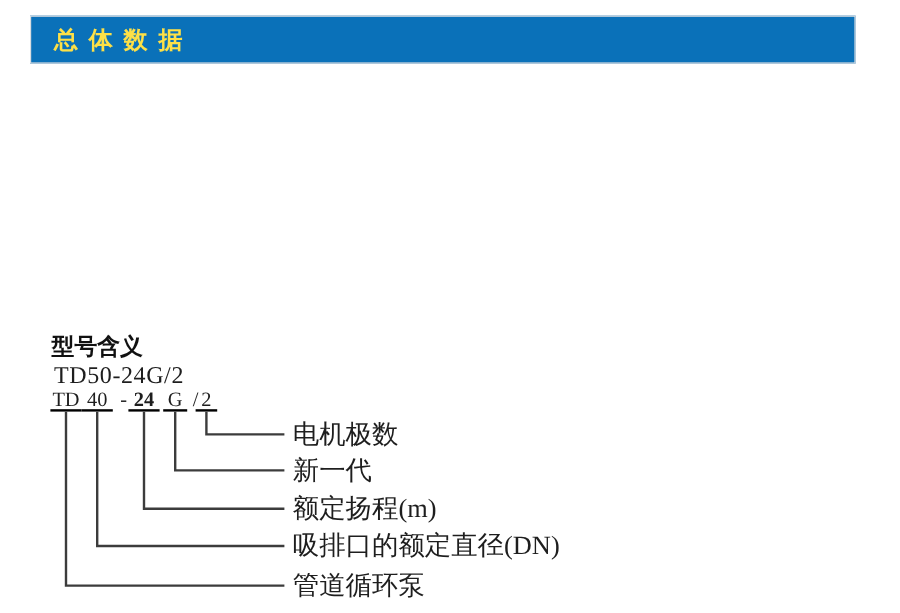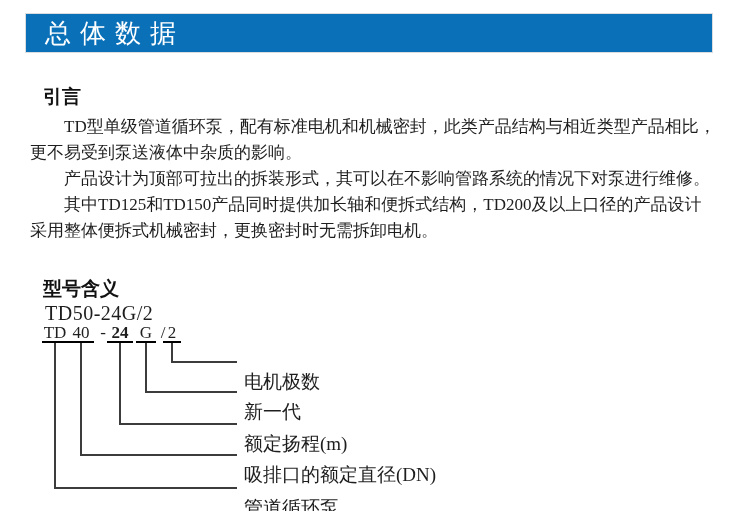--- a/index.html
+++ b/index.html
@@ -15,23 +15,23 @@
   .header-bar{
     position:absolute;left:25px;top:13px;
     width:688px;height:40px;
     background:#0a71b9;
     border:1px solid #d9dde0;
     box-sizing:border-box;
     display:flex;align-items:center;
   }
   .header-title{
     font-family:"Liberation Sans","DejaVu Sans",sans-serif;
-    font-weight:normal;
-    font-size:26px;
-    color:#ffffff;
+    font-weight:bold;
+    font-size:20px;
+    color:#fde047;
     letter-spacing:9px;
     padding-left:19px;
     white-space:nowrap;
   }
   
   .intro{
     position:absolute;left:30px;top:84px;width:694px;
   }
   .section-heading{
     font-family:"Liberation Sans","DejaVu Sans",sans-serif;
@@ -70,46 +70,38 @@
   .tok-td{left:42px;width:26px;}
   .tok-dn{left:68px;width:26px;}
   .tok-dash{left:99px;width:8px;}
   .tok-head{left:107px;width:26px;font-weight:bold;}
   .tok-gen{left:136px;width:20px;}
   .tok-slash{left:159px;width:8px;}
   .tok-poles{left:163px;width:18px;}
   .diagram-svg{position:absolute;left:0;top:343px;}
   .diagram-label{
     position:absolute;left:244px;
-    font-size:19px;line-height:20px;
-    color:#1e1e1e;white-space:nowrap;margin-top:20px;
+    font-size:22px;line-height:20px;
+    color:#1e1e1e;white-space:nowrap;
   }
   .lbl-0{top:352px;}
   .lbl-1{top:382px;text-align:center;}
   .lbl-2{top:414px;}
   .lbl-3{top:445px;}
   .lbl-4{top:478px;}
 </style>
 </head>
 <body>
 
 <div class="page">
 
   <div class="header-bar">
     <span class="header-title">总体数据</span>
   </div>
 
-  <div class="intro">
-    <h2 class="section-heading">引言</h2>
-    <p>TD型单级管道循环泵，配有标准电机和机械密封，此类产品结构与相近类型产品相比，
-更不易受到泵送液体中杂质的影响。</p>
-    <p>产品设计为顶部可拉出的拆装形式，其可以在不影响管路系统的情况下对泵进行维修。</p>
-    <p>其中TD125和TD150产品同时提供加长轴和便拆式结构，TD200及以上口径的产品设计
-采用整体便拆式机械密封，更换密封时无需拆卸电机。</p>
-  </div>
 
   <h2 class="section-heading model-heading">型号含义</h2>
   <div class="model-example">TD50-24G/2</div>
 
   <div class="token-row">
     <span class="token u tok-td">TD</span>
     <span class="token u tok-dn">40</span>
     <span class="token tok-dash">-</span>
     <span class="token u tok-head">24</span>
     <span class="token u tok-gen">G</span>

